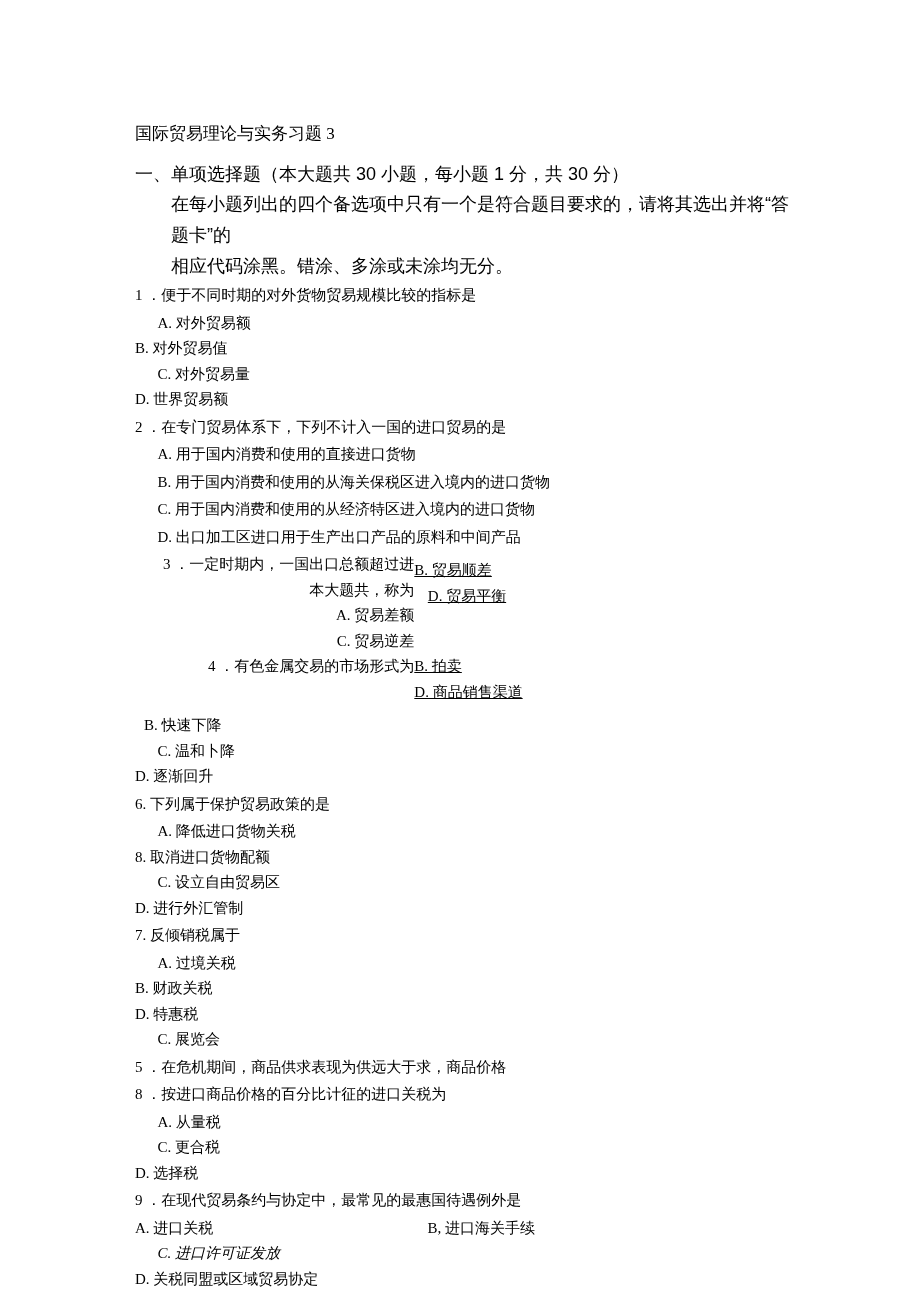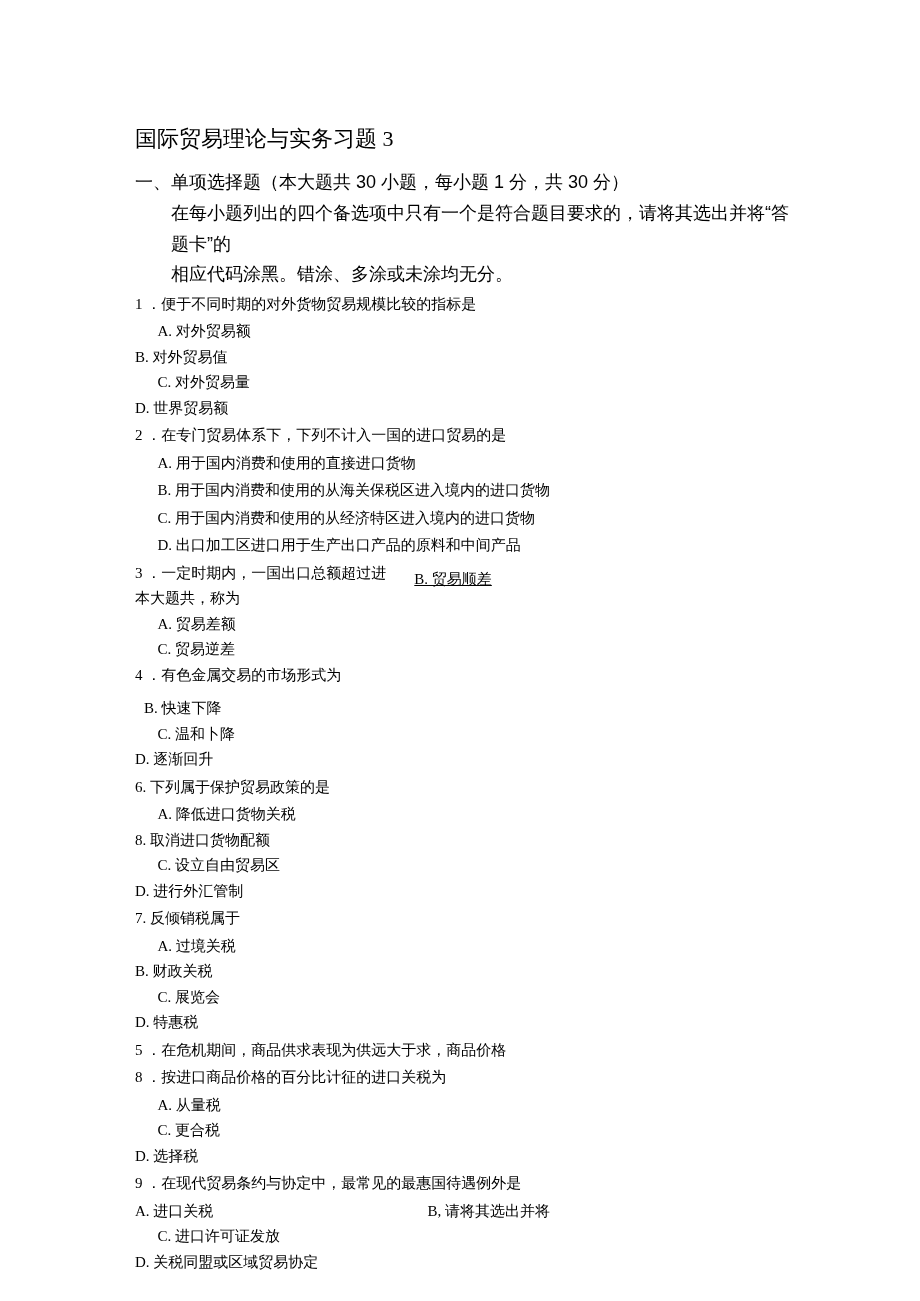--- a/index.html
+++ b/index.html
@@ -7,33 +7,33 @@
     font-size: 15px;
     color: #000;
     background: #fff;
     width: 920px;
     margin: 0;
     padding: 120px 120px 40px 135px;
     box-sizing: border-box;
     line-height: 1.7;
   }
   .title {
-    font-size: 22px;
+    font-size: 17px;
     font-weight: normal;
     margin-bottom: 10px;
   }
   .section-head {
     font-family: "SimHei", "黑体", sans-serif;
     font-size: 18px;
   }
   .indent1 { padding-left: 2em; }
   .q-line { margin: 2px 0; }
   .opts { display: flex; flex-wrap: wrap; }
   .opt-2col { width: 50%; }
-  .opt-left { width: 42%; }
+  .opt-left { width: 42%; text-align: right; }
   .opt-right { width: 58%; text-decoration: underline; }
   .opt-pad { padding-left: 1.5em; }
 </style>
 </head>
 <body>
 
 <div class="title">国际贸易理论与实务习题 3</div>
 
 <div class="section-head">一、单项选择题（本大题共 30 小题，每小题 1 分，共 30 分）</div>
 <div class="section-head indent1">在每小题列出的四个备选项中只有一个是符合题目要求的，请将其选出并将“答题卡”的</div>
@@ -55,26 +55,31 @@
 
 <div class="opts">
   <div class="opt-left">
     <div>3 ．一定时期内，一国出口总额超过进</div>
     <div>本大题共，称为</div>
     <div class="opt-pad">A. 贸易差额</div>
     <div class="opt-pad">C. 贸易逆差</div>
   </div>
   <div class="opt-right" style="padding-top:6px;">
     <div>B. 贸易顺差</div>
+    <div style="padding-left:0.9em;">D. 贸易平衡</div>
   </div>
 </div>
 
 <div class="opts">
   <div class="opt-left">
     <div>4 ．有色金属交易的市场形式为</div>
+  </div>
+  <div class="opt-right">
+    <div>B. 拍卖</div>
+    <div>D. 商品销售渠道</div>
   </div>
 </div>
 
 <div style="height:8px"></div>
 
 <div class="opts">
   <div class="opt-2col" style="padding-left:0.6em;">B. 快速下降</div>
   <div class="opt-2col opt-pad">C. 温和卜降</div>
   <div class="opt-2col">D. 逐渐回升</div>
 </div>
@@ -85,32 +90,32 @@
   <div class="opt-2col">8. 取消进口货物配额</div>
   <div class="opt-2col opt-pad">C. 设立自由贸易区</div>
   <div class="opt-2col">D. 进行外汇管制</div>
 </div>
 
 <div class="q-line">7. 反倾销税属于</div>
 <div class="opts">
   <div class="opt-2col opt-pad">A. 过境关税</div>
   <div class="opt-2col">B. 财政关税</div>
   <div class="opt-2col"></div>
+  <div class="opt-2col">D. 特惠税</div>
   <div class="opt-2col opt-pad">C. 展览会</div>
-  <div class="opt-2col">D. 特惠税</div>
 </div>
 
 <div class="q-line">5 ．在危机期间，商品供求表现为供远大于求，商品价格</div>
 
 <div class="q-line">8 ．按进口商品价格的百分比计征的进口关税为</div>
 <div class="opts">
   <div class="opt-2col opt-pad">A. 从量税</div>
   <div class="opt-2col opt-pad">C. 更合税</div>
   <div class="opt-2col">D. 选择税</div>
 </div>
 
 <div class="q-line">9 ．在现代贸易条约与协定中，最常见的最惠国待遇例外是</div>
 <div class="opts">
   <div style="width:44%;">A. 进口关税</div>
-  <div style="width:56%;">B, 请将其选出并将</div>
-  <div style="width:44%;padding-left:1.5em;">C. 进口许可证发放</div>
+  <div style="width:56%;">B, 进口海关手续</div>
+  <div style="width:44%;padding-left:1.5em;font-style:italic;">C. 进口许可证发放</div>
   <div style="width:56%;">D. 关税同盟或区域贸易协定</div>
 </div>
 
 </body></html>

